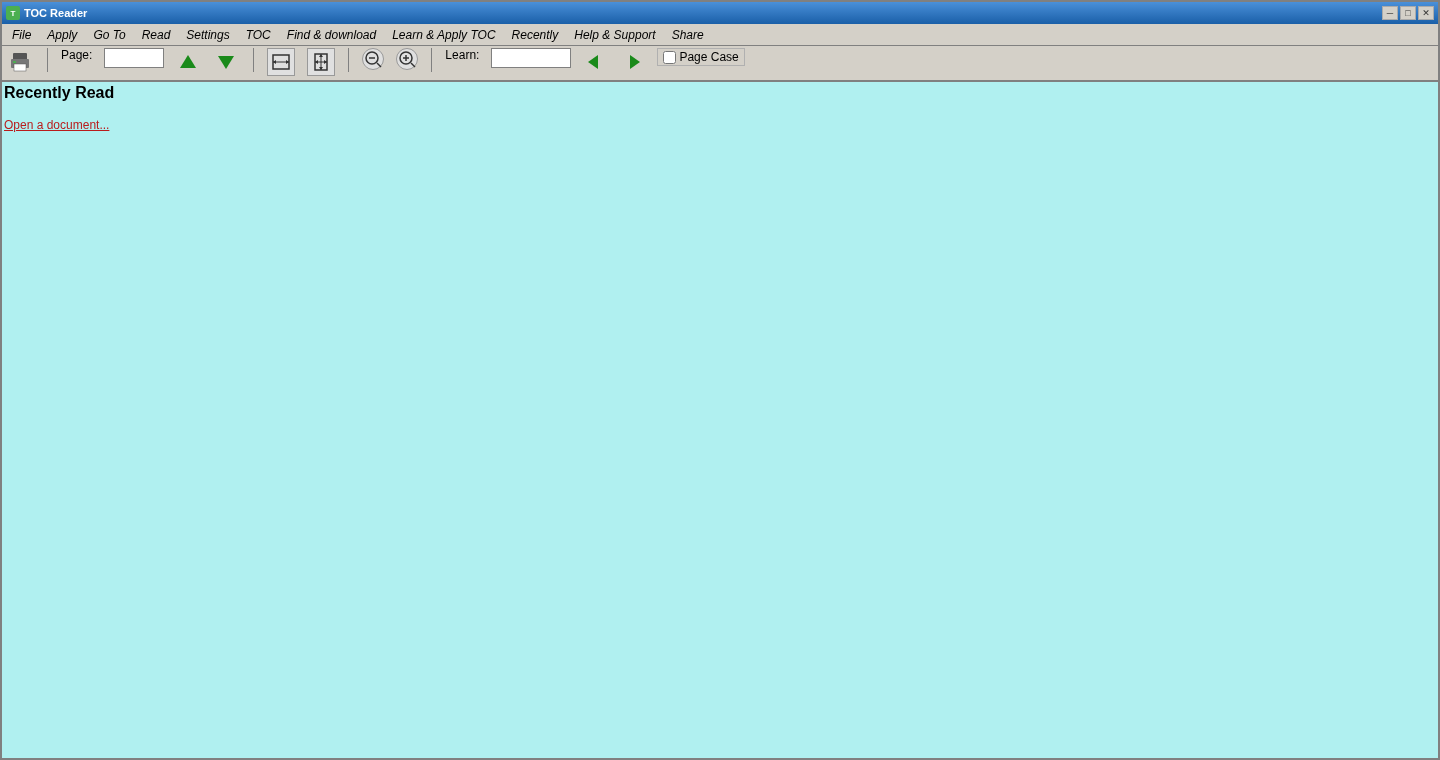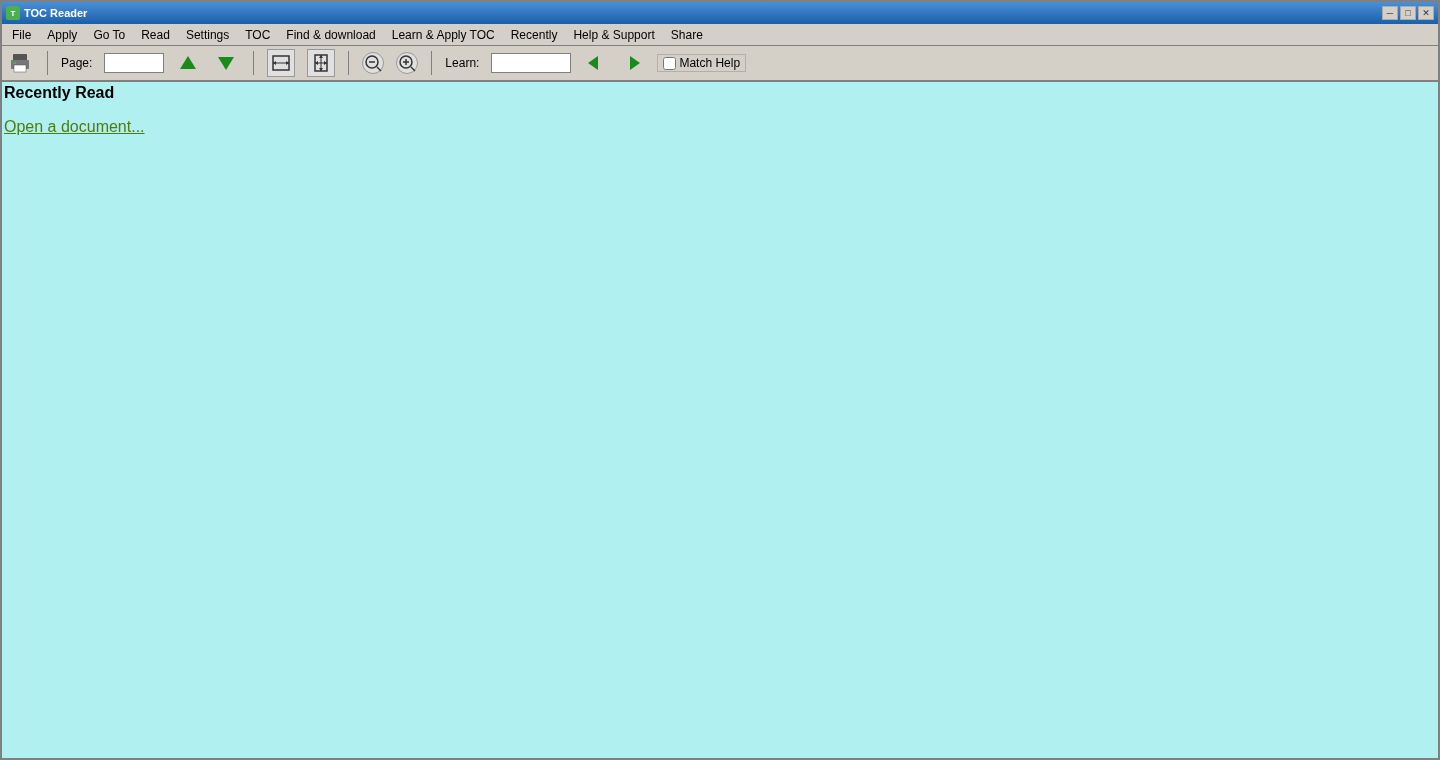--- a/index.html
+++ b/index.html
@@ -11,43 +11,43 @@
     
     .title-bar { background: linear-gradient(to bottom, #4a90d9, #1a5fa8); height: 22px; display: flex; align-items: center; justify-content: space-between; padding: 0 4px; flex-shrink: 0; }
     .title-bar-left { display: flex; align-items: center; gap: 4px; color: white; font-size: 11px; font-weight: bold; }
     .title-icon { width: 14px; height: 14px; background: #4caf50; border-radius: 2px; display: flex; align-items: center; justify-content: center; font-size: 8px; color: white; font-weight: bold; }
     .title-controls { display: flex; gap: 2px; }
     .title-btn { width: 16px; height: 14px; border: 1px solid #aaa; background: #d4d0c8; display: flex; align-items: center; justify-content: center; cursor: pointer; font-size: 9px; color: #333; }
     .title-btn.close { background: #d4d0c8; }
 
     
     .menu-bar { background: #d4d0c8; height: 22px; display: flex; align-items: center; border-bottom: 1px solid #808080; flex-shrink: 0; padding: 0 2px; }
-    .menu-item { padding: 2px 8px; font-size: 12px; cursor: pointer; color: #000; height: 100%; display: flex; align-items: center; }
+    .menu-item { padding: 2px 8px; font-size: 12px; cursor: pointer; color: #000; height: 100%; display: flex; align-items: center; font-style: italic; }
 
     
-    .toolbar { background: #d4d0c8; height: 36px; display: flex; align-items: center; border-bottom: 2px solid #808080; flex-shrink: 0; padding: 2px 4px; gap: 10px; }
+    .toolbar { background: #d4d0c8; height: 36px; display: flex; align-items: flex-start; border-bottom: 2px solid #808080; flex-shrink: 0; padding: 2px 4px; gap: 10px; }
     .toolbar-separator { width: 1px; height: 24px; background: #808080; margin: 0 3px; }
     .toolbar-btn { width: 28px; height: 28px; border: 1px solid transparent; background: transparent; cursor: pointer; display: flex; align-items: center; justify-content: center; border-radius: 2px; }
     .toolbar-label { font-size: 12px; color: #000; margin-right: 2px; }
     .toolbar-input { height: 20px; border: 1px solid #808080; background: white; width: 60px; padding: 1px 3px; font-size: 11px; }
     .find-input { width: 80px; }
 
     
     .fit-btn { width: 28px; height: 28px; border: 1px solid #999; background: #e0e0e0; cursor: pointer; display: flex; align-items: center; justify-content: center; font-size: 10px; }
 
     
     .zoom-btn { width: 22px; height: 22px; border: 1px solid #999; background: #e0e0e0; border-radius: 50%; cursor: pointer; display: flex; align-items: center; justify-content: center; font-weight: bold; font-size: 13px; }
 
     
     .match-case { display: flex; align-items: center; gap: 3px; font-size: 12px; cursor: pointer; border: 1px solid #b0b0b0; padding: 1px 5px; background: #d4d0c8; }
 
     
     .content { flex: 1; background: #b0f0f0; padding: 2px; overflow: auto; }
     .recently-read { font-size: 16px; font-weight: bold; color: #000; margin-bottom: 16px; }
-    .open-doc-link { color: #4d7c0f; text-decoration: underline; cursor: pointer; font-size: 16px; text-align: center; }
+    .open-doc-link { color: #b91c1c; text-decoration: underline; cursor: pointer; font-size: 12px; text-align: center; }
   </style>
 </head>
 <body>
 
 <div class="window">
 
   <div class="title-bar">
     <div class="title-bar-left">
       <div class="title-icon">
         <span>T</span>
@@ -157,21 +157,21 @@
     </div>
 
     <div class="toolbar-btn" title="Find Next">
       <svg width="22" height="22" viewBox="0 0 22 22">
         <polygon points="18,11 8,4 8,18" fill="#1a8a1a"></polygon>
       </svg>
     </div>
 
     <label class="match-case">
       <input type="checkbox" style="margin: 0px;">
-      <span>Match Help</span>
+      <span>Page Case</span>
     </label>
   </div>
 
   <div class="content">
     <div class="recently-read">Recently Read</div>
     <a class="open-doc-link" href="#">Open a document...</a>
   </div>
 
 </div>
 

